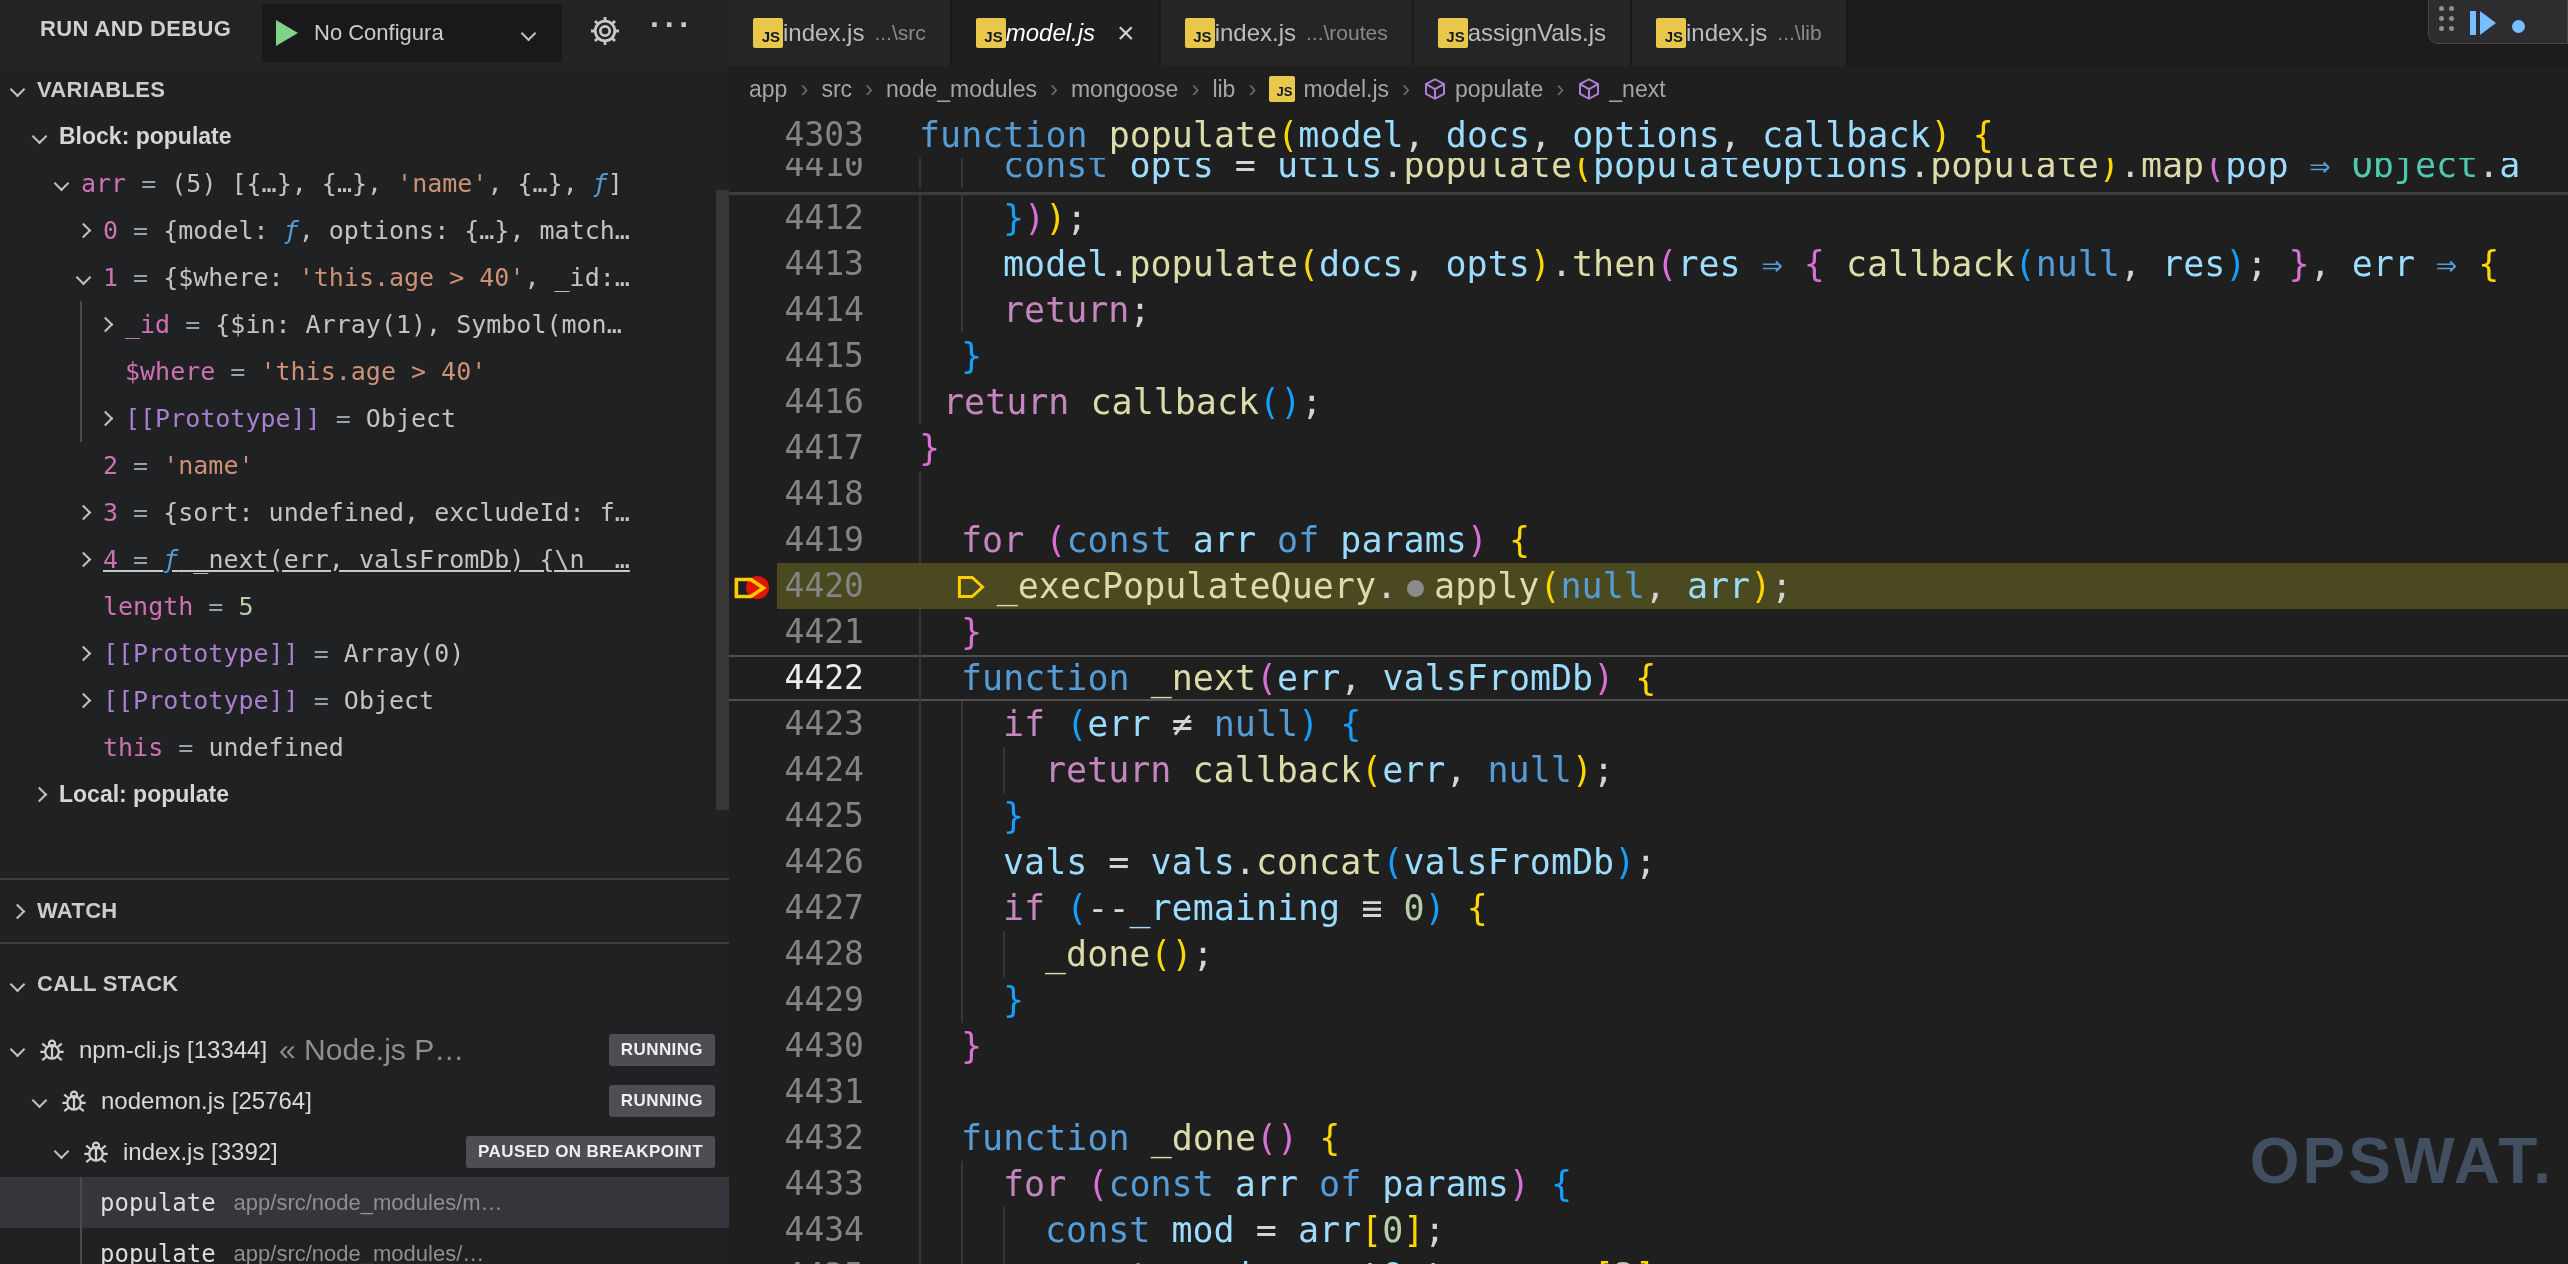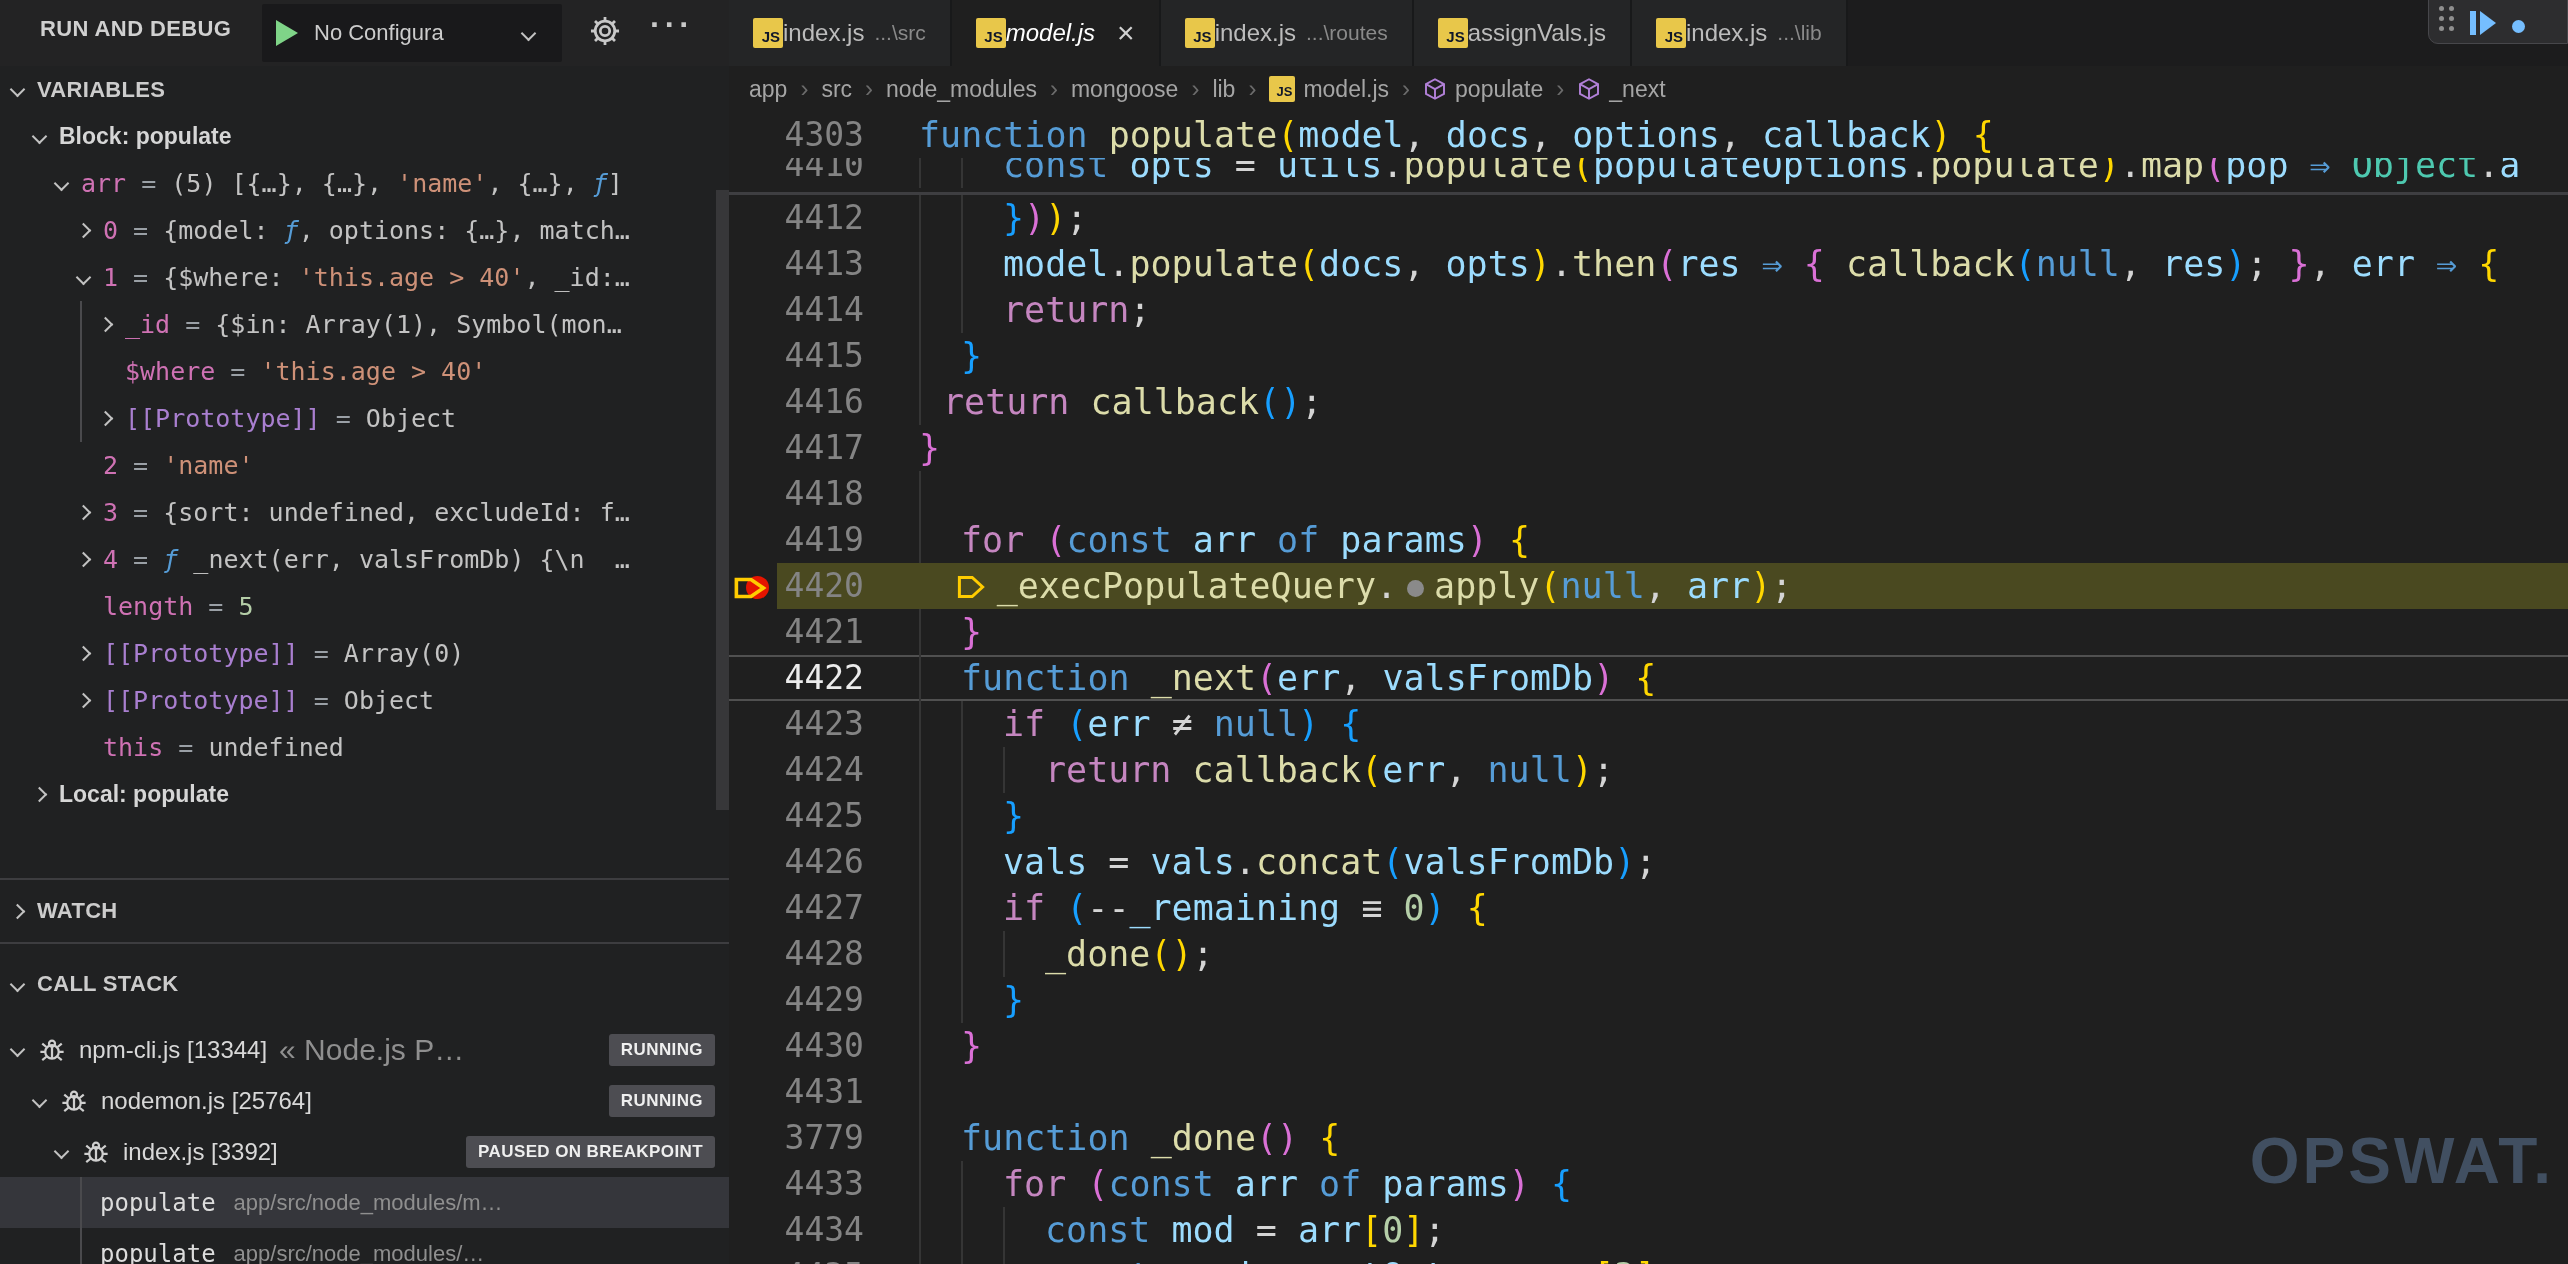--- a/index.html
+++ b/index.html
@@ -110,21 +110,21 @@
   <div id="var-rows">
       <div class="srow" style="padding-left: 34px;"><span class="chev down"></span><span class="scopelbl">Block: populate</span></div>
       <div class="srow" style="padding-left: 56px;"><span class="chev down"></span><span><span class="vs-name">arr</span><span class="vs-eq"> = </span><span class="vs-val">(5) [{…}, {…}, </span><span class="vs-str">'name'</span><span class="vs-val">, {…}, </span><span class="vs-fn">ƒ</span><span class="vs-val">]</span></span></div>
       <div class="srow" style="padding-left: 78px;"><span class="chev"></span><span><span class="vs-name">0</span><span class="vs-eq"> = </span><span class="vs-val">{model: </span><span class="vs-fn">ƒ</span><span class="vs-val">, options: {…}, match…</span></span></div>
       <div class="srow" style="padding-left: 78px;"><span class="chev down"></span><span><span class="vs-name">1</span><span class="vs-eq"> = </span><span class="vs-val">{$where: </span><span class="vs-str">'this.age &gt; 40'</span><span class="vs-val">, _id:…</span></span></div>
       <div class="srow" style="padding-left: 100px;"><div class="tguide"></div><span class="chev"></span><span><span class="vs-name">_id</span><span class="vs-eq"> = </span><span class="vs-val">{$in: Array(1), Symbol(mon…</span></span></div>
       <div class="srow" style="padding-left: 100px;"><div class="tguide"></div><span class="chev-sp"></span><span><span class="vs-name">$where</span><span class="vs-eq"> = </span><span class="vs-str">'this.age &gt; 40'</span></span></div>
       <div class="srow" style="padding-left: 100px;"><div class="tguide"></div><span class="chev"></span><span><span class="vs-proto">[[Prototype]]</span><span class="vs-eq"> = </span><span class="vs-val">Object</span></span></div>
       <div class="srow" style="padding-left: 78px;"><span class="chev-sp"></span><span><span class="vs-name">2</span><span class="vs-eq"> = </span><span class="vs-str">'name'</span></span></div>
       <div class="srow" style="padding-left: 78px;"><span class="chev"></span><span><span class="vs-name">3</span><span class="vs-eq"> = </span><span class="vs-val">{sort: undefined, excludeId: f…</span></span></div>
-      <div class="srow" style="padding-left: 78px;"><span class="chev"></span><span><span class="vs-name">4</span><span class="vs-eq"> = </span><span class="vs-fn">ƒ</span><span class="vs-val"> _next(err, valsFromDb) {\n  …</span></span></div>
+      <div class="srow" style="padding-left: 78px; text-decoration: underline;"><span class="chev"></span><span><span class="vs-name">4</span><span class="vs-eq"> = </span><span class="vs-fn">ƒ</span><span class="vs-val"> _next(err, valsFromDb) {\n  …</span></span></div>
       <div class="srow" style="padding-left: 78px;"><span class="chev-sp"></span><span><span class="vs-name">length</span><span class="vs-eq"> = </span><span class="vs-num">5</span></span></div>
       <div class="srow" style="padding-left: 78px;"><span class="chev"></span><span><span class="vs-proto">[[Prototype]]</span><span class="vs-eq"> = </span><span class="vs-val">Array(0)</span></span></div>
       <div class="srow" style="padding-left: 78px;"><span class="chev"></span><span><span class="vs-proto">[[Prototype]]</span><span class="vs-eq"> = </span><span class="vs-val">Object</span></span></div>
       <div class="srow" style="padding-left: 78px;"><span class="chev-sp"></span><span><span class="vs-name">this</span><span class="vs-eq"> = </span><span class="vs-val">undefined</span></span></div>
       <div class="srow" style="padding-left: 34px;"><span class="chev"></span><span class="scopelbl">Local: populate</span></div>
     </div>
 
   <div id="vars-spacer"></div>
   <div class="divider"></div>
   <div id="sect-watch" class="sect">
@@ -304,20 +304,20 @@
       <div class="code-row cur"><div class="lnum">4422</div><div class="iguide" style="left: 190px;"></div><div class="ltext" style="padding-left: 42px;"><span class="tok-k">function</span><span class="tok-w"> </span><span class="tok-f">_next</span><span class="tok-m">(</span><span class="tok-v">err</span><span class="tok-w">, </span><span class="tok-v">valsFromDb</span><span class="tok-m">)</span><span class="tok-w"> </span><span class="tok-g">{</span></div></div>
       <div class="code-row"><div class="lnum">4423</div><div class="iguide" style="left: 190px;"></div><div class="iguide" style="left: 232px;"></div><div class="ltext" style="padding-left: 84px;"><span class="tok-c">if</span><span class="tok-w"> </span><span class="tok-b">(</span><span class="tok-v">err</span><span class="tok-w"> ≠ </span><span class="tok-k">null</span><span class="tok-b">)</span><span class="tok-w"> </span><span class="tok-b">{</span></div></div>
       <div class="code-row"><div class="lnum">4424</div><div class="iguide" style="left: 190px;"></div><div class="iguide" style="left: 232px;"></div><div class="iguide" style="left: 274px;"></div><div class="ltext" style="padding-left: 126px;"><span class="tok-c">return</span><span class="tok-w"> </span><span class="tok-f">callback</span><span class="tok-g">(</span><span class="tok-v">err</span><span class="tok-w">, </span><span class="tok-k">null</span><span class="tok-g">)</span><span class="tok-w">;</span></div></div>
       <div class="code-row"><div class="lnum">4425</div><div class="iguide" style="left: 190px;"></div><div class="iguide" style="left: 232px;"></div><div class="ltext" style="padding-left: 84px;"><span class="tok-b">}</span></div></div>
       <div class="code-row"><div class="lnum">4426</div><div class="iguide" style="left: 190px;"></div><div class="iguide" style="left: 232px;"></div><div class="ltext" style="padding-left: 84px;"><span class="tok-v">vals</span><span class="tok-w"> = </span><span class="tok-v">vals</span><span class="tok-w">.</span><span class="tok-f">concat</span><span class="tok-b">(</span><span class="tok-v">valsFromDb</span><span class="tok-b">)</span><span class="tok-w">;</span></div></div>
       <div class="code-row"><div class="lnum">4427</div><div class="iguide" style="left: 190px;"></div><div class="iguide" style="left: 232px;"></div><div class="ltext" style="padding-left: 84px;"><span class="tok-c">if</span><span class="tok-w"> </span><span class="tok-b">(</span><span class="tok-w">--</span><span class="tok-v">_remaining</span><span class="tok-w"> ≡ </span><span class="tok-n">0</span><span class="tok-b">)</span><span class="tok-w"> </span><span class="tok-g">{</span></div></div>
       <div class="code-row"><div class="lnum">4428</div><div class="iguide" style="left: 190px;"></div><div class="iguide" style="left: 232px;"></div><div class="iguide" style="left: 274px;"></div><div class="ltext" style="padding-left: 126px;"><span class="tok-f">_done</span><span class="tok-g">()</span><span class="tok-w">;</span></div></div>
       <div class="code-row"><div class="lnum">4429</div><div class="iguide" style="left: 190px;"></div><div class="iguide" style="left: 232px;"></div><div class="ltext" style="padding-left: 84px;"><span class="tok-b">}</span></div></div>
       <div class="code-row"><div class="lnum">4430</div><div class="iguide" style="left: 190px;"></div><div class="ltext" style="padding-left: 42px;"><span class="tok-m">}</span></div></div>
       <div class="code-row"><div class="lnum">4431</div><div class="iguide" style="left: 190px;"></div><div class="ltext" style="padding-left: 42px;"></div></div>
-      <div class="code-row"><div class="lnum">3779</div><div class="iguide" style="left: 190px;"></div><div class="ltext" style="padding-left: 42px;"><span class="tok-k">function</span><span class="tok-w"> </span><span class="tok-f">_done</span><span class="tok-m">()</span><span class="tok-w"> </span><span class="tok-g">{</span></div></div>
+      <div class="code-row"><div class="lnum">4432</div><div class="iguide" style="left: 190px;"></div><div class="ltext" style="padding-left: 42px;"><span class="tok-k">function</span><span class="tok-w"> </span><span class="tok-f">_done</span><span class="tok-m">()</span><span class="tok-w"> </span><span class="tok-g">{</span></div></div>
       <div class="code-row"><div class="lnum">4433</div><div class="iguide" style="left: 190px;"></div><div class="iguide" style="left: 232px;"></div><div class="ltext" style="padding-left: 84px;"><span class="tok-c">for</span><span class="tok-w"> </span><span class="tok-m">(</span><span class="tok-k">const</span><span class="tok-w"> </span><span class="tok-v">arr</span><span class="tok-w"> </span><span class="tok-k">of</span><span class="tok-w"> </span><span class="tok-v">params</span><span class="tok-m">)</span><span class="tok-w"> </span><span class="tok-b">{</span></div></div>
       <div class="code-row"><div class="lnum">4434</div><div class="iguide" style="left: 190px;"></div><div class="iguide" style="left: 232px;"></div><div class="iguide" style="left: 274px;"></div><div class="ltext" style="padding-left: 126px;"><span class="tok-k">const</span><span class="tok-w"> </span><span class="tok-v">mod</span><span class="tok-w"> = </span><span class="tok-v">arr</span><span class="tok-g">[</span><span class="tok-n">0</span><span class="tok-g">]</span><span class="tok-w">;</span></div></div>
       <div class="code-row"><div class="lnum">4435</div><div class="iguide" style="left: 190px;"></div><div class="iguide" style="left: 232px;"></div><div class="iguide" style="left: 274px;"></div><div class="ltext" style="padding-left: 126px;"><span class="tok-k">const</span><span class="tok-w"> </span><span class="tok-v">assignmentOpts</span><span class="tok-w"> = </span><span class="tok-v">arr</span><span class="tok-g">[</span><span class="tok-n">3</span><span class="tok-g">]</span><span class="tok-w">;</span></div></div>
     </div>
 </div>
 
 <div id="watermark">OPSWAT.</div>
 
 </body></html>

